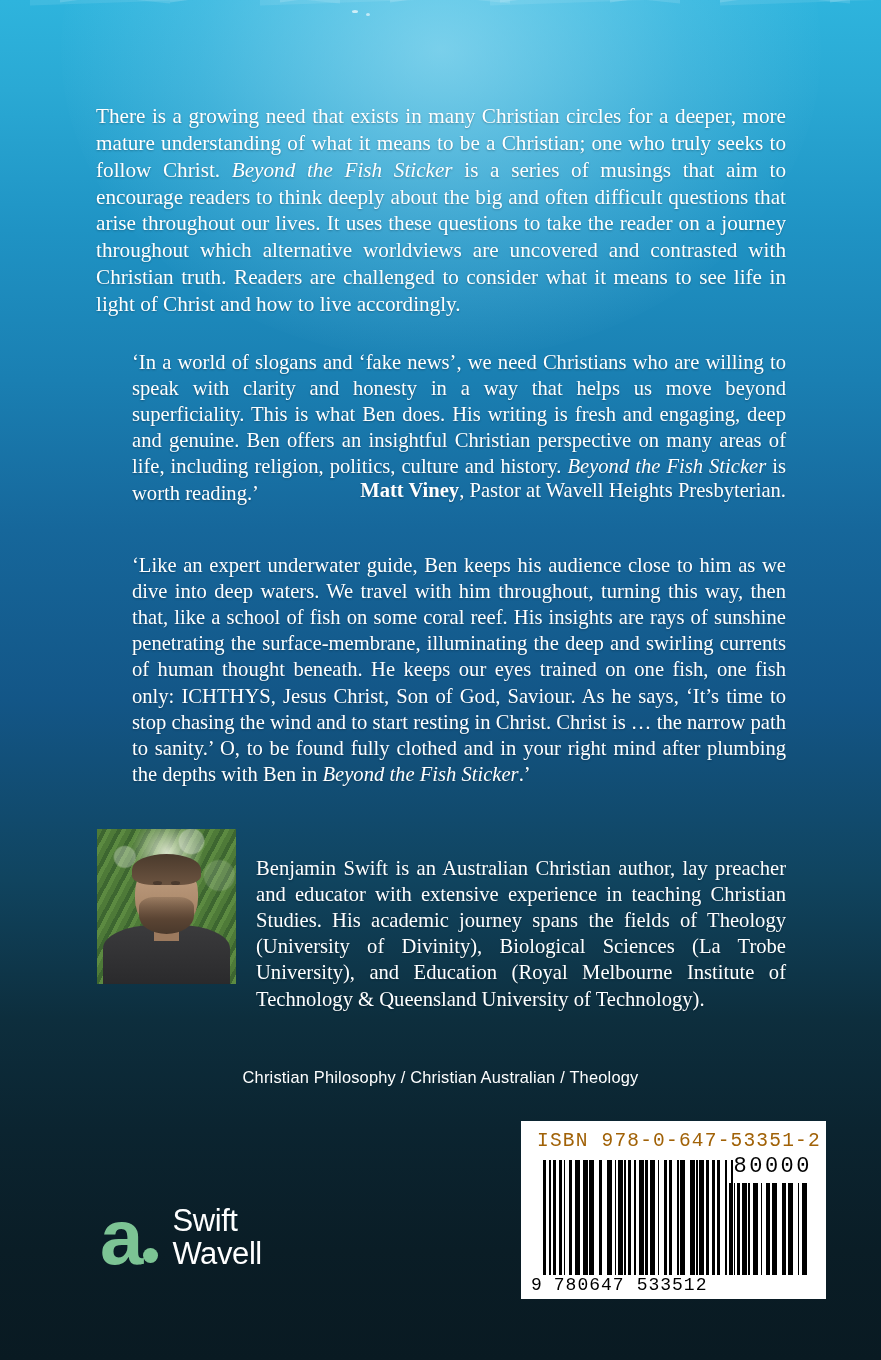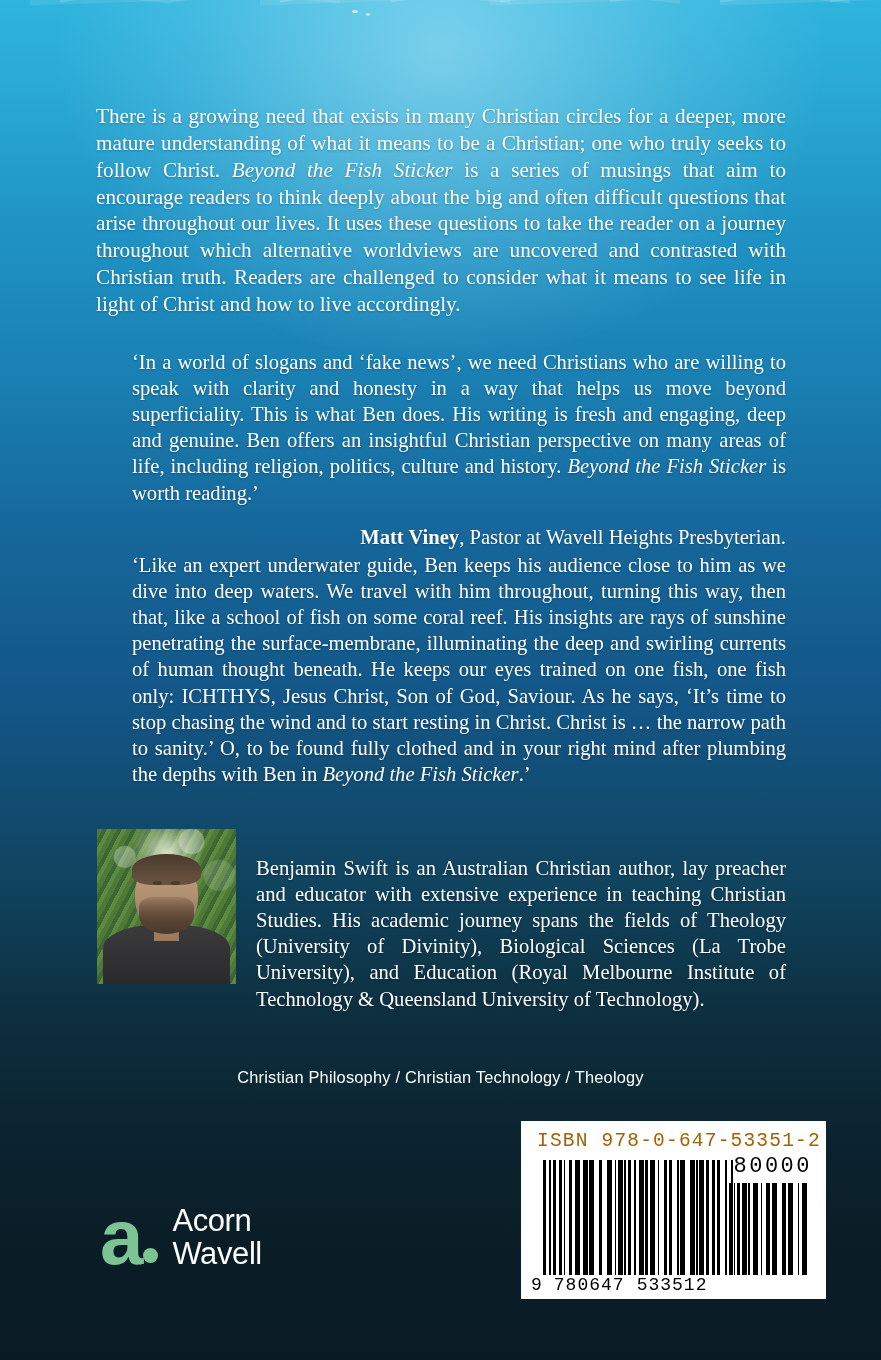--- a/index.html
+++ b/index.html
@@ -104,21 +104,21 @@
     position: absolute;
     width: 654px;
     left: 132px;
     color: #ffffff;
     font-size: 20.6px;
     line-height: 26px;
     text-align: right;
     text-shadow: 0 1px 2px rgba(0,30,50,.4);
   }
   .attrib .who { font-weight: bold; }
-  .attrib-1 { top: 503px; }
+  .attrib-1 { top: 456px; }
   .attrib-2 { top: 772px; }
 
   
   .author-photo {
     position: absolute;
     left: 97px;
     top: 829px;
     width: 139px;
     height: 155px;
     overflow: hidden;
@@ -337,29 +337,29 @@
         <div class="head"></div>
         <div class="hair"></div>
         <div class="eye l"></div>
         <div class="eye r"></div>
         <div class="beard"></div>
       </div>
     </div>
 
     <p class="author-bio">Benjamin Swift is an Australian Christian author, lay preacher and educator with extensive experience in teaching Christian Studies. His academic journey spans the fields of Theology (University of Divinity), Biological Sciences (La Trobe University), and Education (Royal Melbourne Institute of Technology &amp; Queensland University of Technology).</p>
 
-    <div class="category">Christian Philosophy / Christian Technology / Theology</div>
+    <div class="category">Christian Philosophy / Christian Australian / Theology</div>
 
     <div class="logo">
       <div class="logo-mark">
         <span>a</span>
         <span class="logo-dot"></span>
       </div>
       <div class="logo-words">
-        <div>Acorn</div>
+        <div>Swift</div>
         <div>Wavell</div>
       </div>
     </div>
 
     <div class="barcode-box">
       <div class="isbn-line"><span>ISBN</span>&nbsp;<span>978-0-647-53351-2</span></div>
       <div class="addon-digits">80000</div>
       <div class="bars bars-main" id="bars-main">
           <i style="width:3.2px"></i>
           <i style="width:3.2px;background:transparent"></i>

